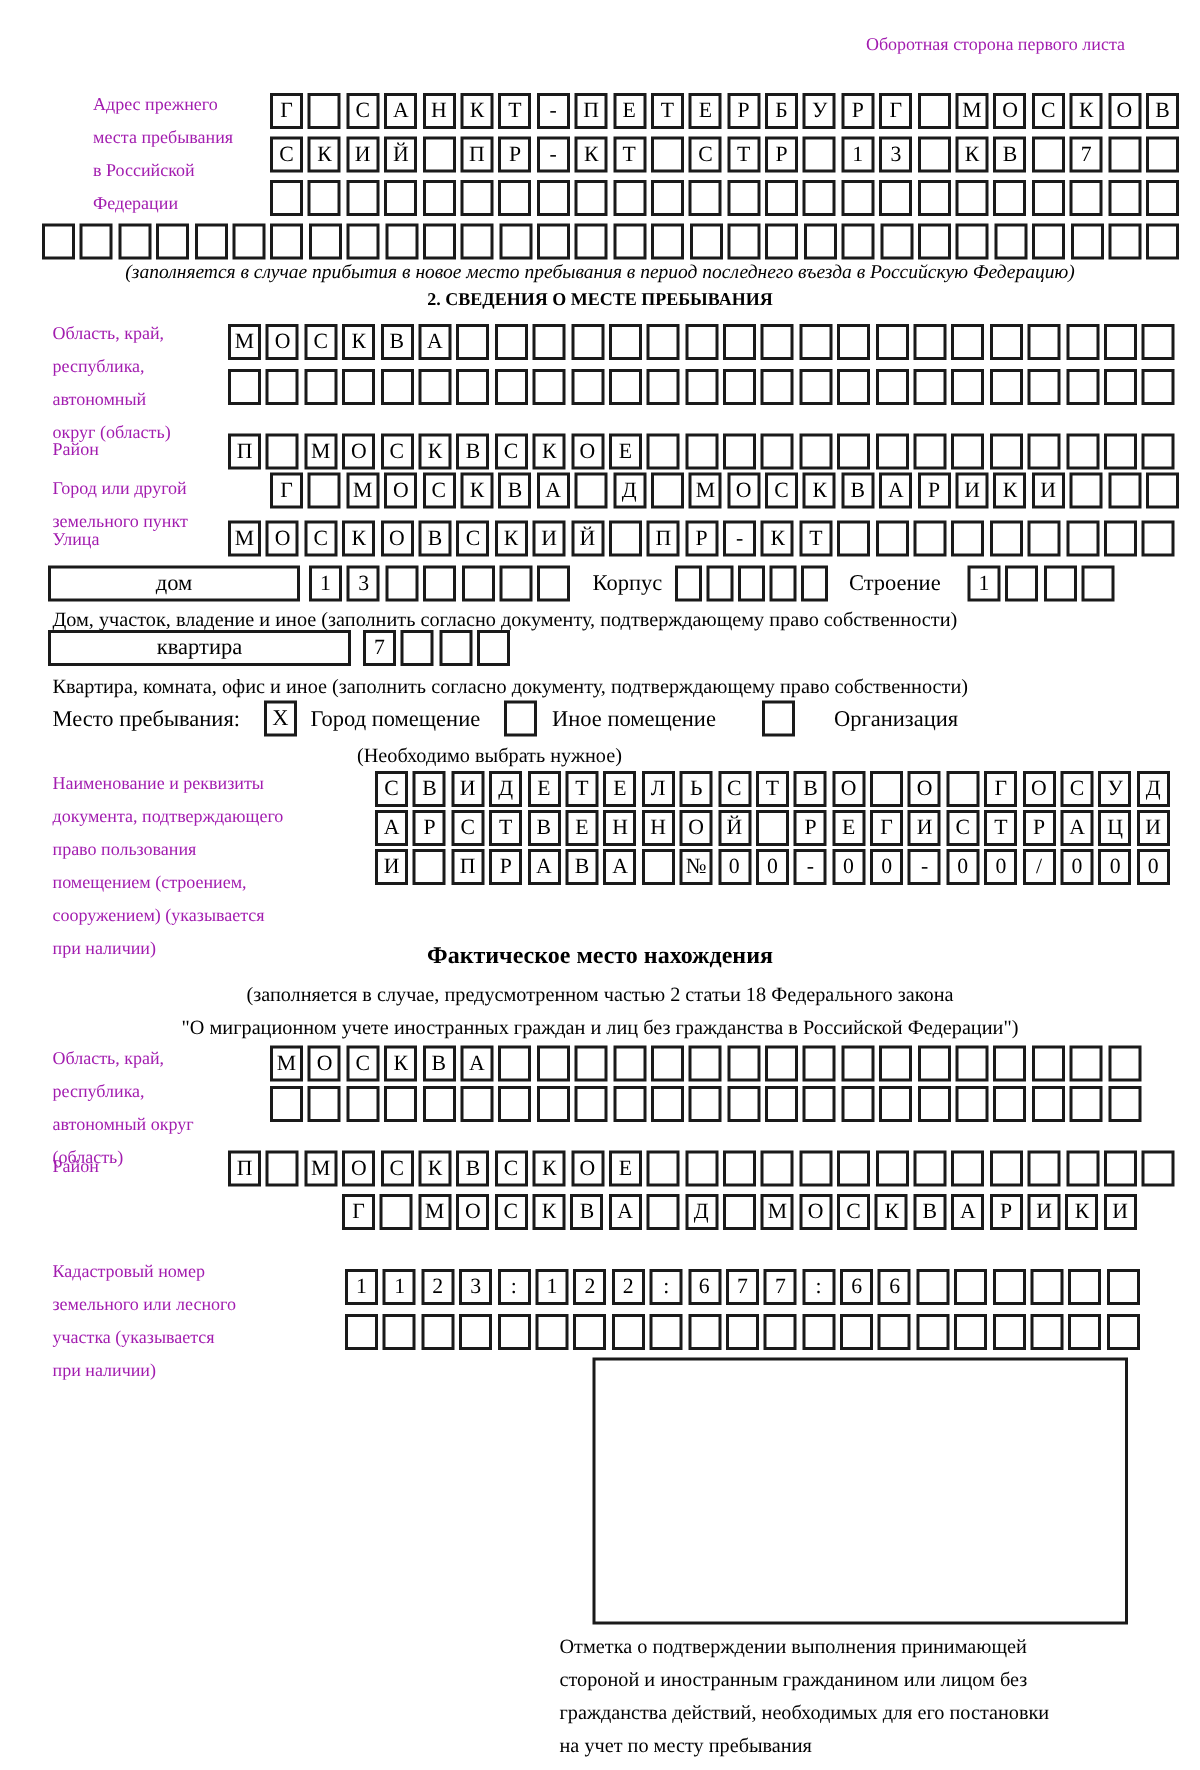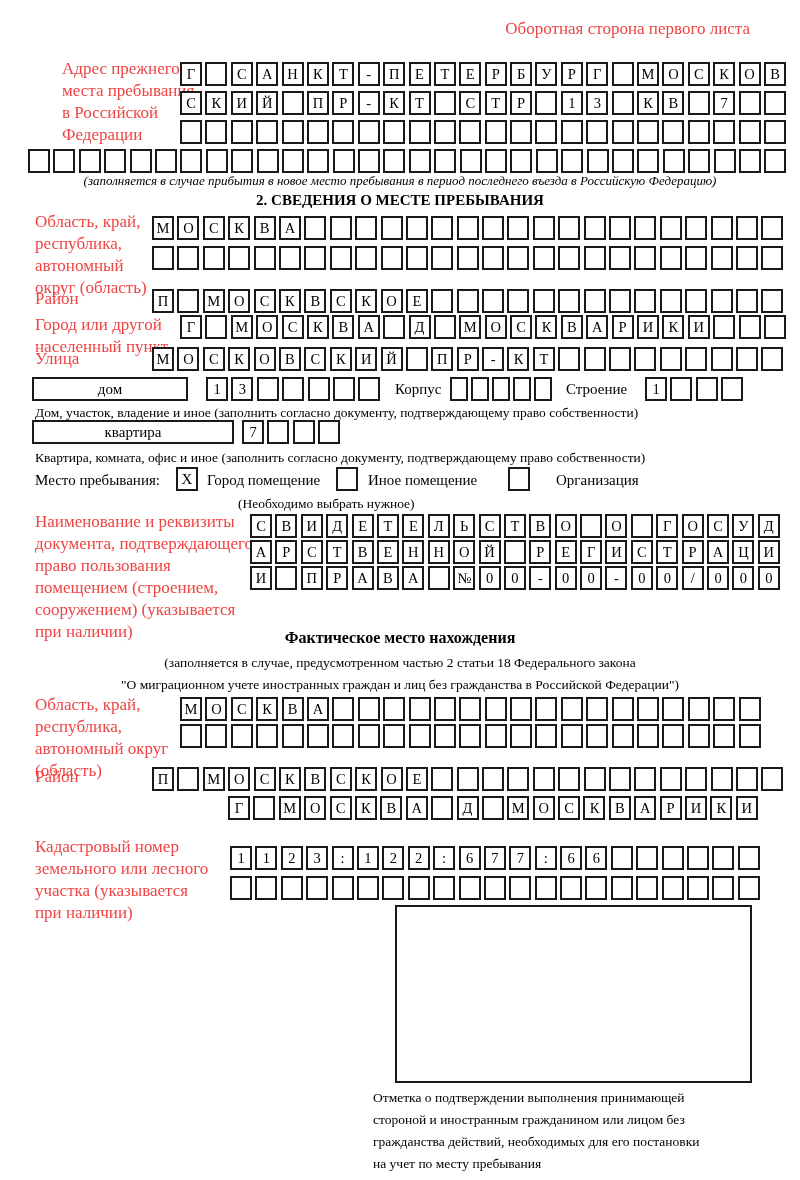--- a/index.html
+++ b/index.html
@@ -1,22 +1,22 @@
 <!DOCTYPE html>
 <html><head>
 <meta charset="utf-8">
 <style>
   html,body{margin:0;padding:0;background:#fff;}
   .page{position:relative;width:800px;height:1180px;background:#ffffff;
         font-family:"Liberation Serif",serif;color:#000;overflow:hidden;}
   .abs{position:absolute;}
-  .label{font-size:17px;line-height:22px;white-space:pre-line;color:#ef4444;}
+  .label{font-size:12px;line-height:22px;white-space:pre-line;color:#a21caf;}
   .caption{font-size:13px;line-height:17px;color:#000;}
   .center{left:0;width:800px;text-align:center;}
-  .title{font-size:15px;font-weight:bold;}
+  .title{font-size:12px;font-weight:bold;}
   .cellrow{display:flex;gap:3.4px;}
   .cell{width:22px;height:24px;border:2px solid #1a1a1a;box-sizing:border-box;
         background:#fff;display:flex;align-items:center;justify-content:center;
         font-size:14.5px;line-height:1;font-family:"Liberation Serif",serif;}
   .tight{gap:3px;}
   .tight .cell{width:18px;}
   .widebox{border:2px solid #1a1a1a;box-sizing:border-box;height:24px;background:#fff;
         display:flex;align-items:center;justify-content:center;font-size:15px;}
   .checkbox{width:22px;height:24px;border:2px solid #1a1a1a;box-sizing:border-box;
         background:#fff;display:flex;align-items:center;justify-content:center;
@@ -231,21 +231,21 @@
       <span class="cell"></span>
       <span class="cell"></span>
       <span class="cell"></span>
       <span class="cell"></span>
       <span class="cell"></span>
       <span class="cell"></span>
       <span class="cell"></span>
     </div>
 
   <div class="abs label" style="left:35px;top:314px;">Город или другой
-населенный пункт</div>
+земельного пункт</div>
   <div class="abs cellrow" style="left:180px;top:315px;">
       <span class="cell">Г</span>
       <span class="cell"></span>
       <span class="cell">М</span>
       <span class="cell">О</span>
       <span class="cell">С</span>
       <span class="cell">К</span>
       <span class="cell">В</span>
       <span class="cell">А</span>
       <span class="cell"></span>
@@ -288,21 +288,21 @@
       <span class="cell"></span>
       <span class="cell"></span>
       <span class="cell"></span>
       <span class="cell"></span>
       <span class="cell"></span>
       <span class="cell"></span>
       <span class="cell"></span>
       <span class="cell"></span>
     </div>
 
-  <div class="abs widebox" style="left:32px;top:377px;width:156px;">дом</div>
+  <div class="abs widebox" style="left:32px;top:377px;width:168px;">дом</div>
   <div class="abs cellrow" style="left:206px;top:377px;">
       <span class="cell">1</span>
       <span class="cell">3</span>
       <span class="cell"></span>
       <span class="cell"></span>
       <span class="cell"></span>
       <span class="cell"></span>
       <span class="cell"></span>
     </div>
   <div class="abs inline-label" style="left:395px;top:379px;">Корпус</div>

